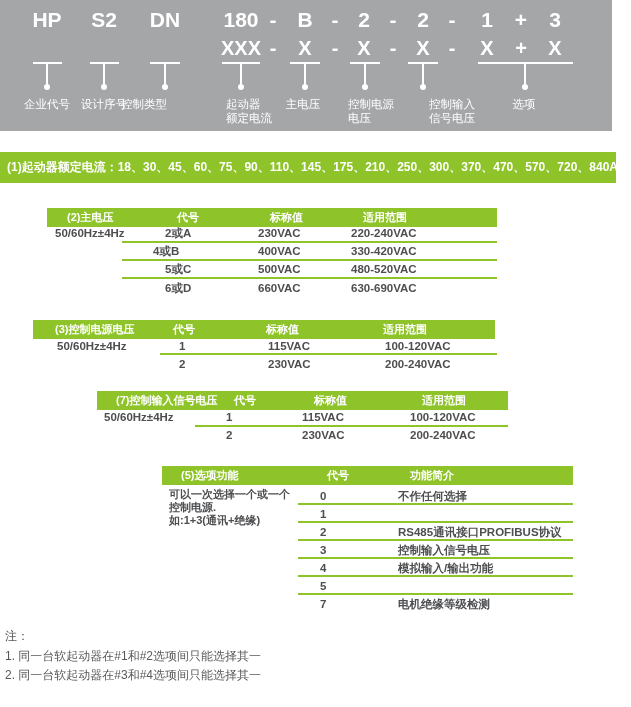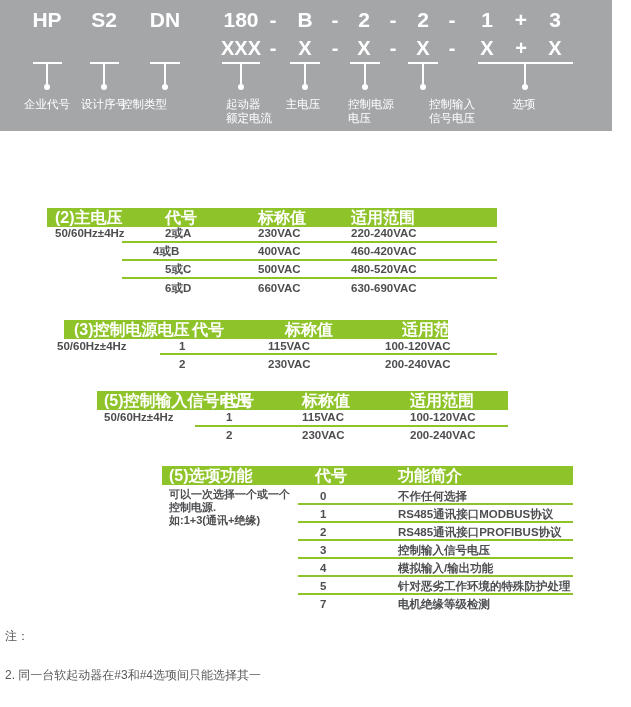--- a/index.html
+++ b/index.html
@@ -15,21 +15,21 @@
   .dot   { position:absolute; top:84px; width:6px; height:6px; border-radius:50%; background:#fff; transform:translateX(-50%); }
   .glabel { position:absolute; top:97px; color:#fff; font-size:11.5px; line-height:14px; white-space:nowrap; }
   .glabel.ctr { transform:translateX(-50%); text-align:center; }
 
   
   .banner { position:absolute; left:0; top:152px; width:616px; height:31px; background:#8ec329; color:#fff;
             font-size:12px; font-weight:bold; line-height:31px; padding-left:7px; box-sizing:border-box; white-space:nowrap; }
 
   
   .thead { position:absolute; height:19px; background:#8ec329; }
-  .th    { position:absolute; top:0; color:#fff; font-size:16px; font-weight:bold; line-height:19px; white-space:nowrap; }
+  .th    { position:absolute; top:0; color:#fff; font-size:11px; font-weight:bold; line-height:19px; white-space:nowrap;margin-left:12px; }
   .cell  { position:absolute; color:#4d4e50; font-size:11.5px; font-weight:bold; line-height:14px; white-space:nowrap; }
   .divider { position:absolute; height:2px; background:#8ec329; }
   .para  { position:absolute; color:#4d4e50; font-size:11px; font-weight:bold; line-height:13px; white-space:nowrap; }
 
   
   .note { position:absolute; color:#57585a; font-size:12px; line-height:15px; white-space:nowrap; }
 </style>
 </head>
 <body>
 
@@ -103,61 +103,62 @@
       <div>控制电源</div>
       <div>电压</div>
     </div>
     <div class="glabel" style="left:429px">
       <div>控制输入</div>
       <div>信号电压</div>
     </div>
     <div class="glabel ctr" style="left:524px">选项</div>
   </div>
 
+  <div class="banner">(1)起动器额定电流：18、30、45、60、75、90、110、145、175、210、250、300、370、470、570、720、840A</div>
 
   <div class="thead" style="left:47px;top:208px;width:450px">
     <span class="th" style="left:8px">(2)主电压</span>
     <span class="th" style="left:118px">代号</span>
     <span class="th" style="left:211px">标称值</span>
     <span class="th" style="left:304px">适用范围</span>
   </div>
   <span class="cell" style="left:55px;top:226px">50/60Hz±4Hz</span>
   <span class="cell" style="left:165px;top:226px">2或A</span>
   <span class="cell" style="left:258px;top:226px">230VAC</span>
   <span class="cell" style="left:351px;top:226px">220-240VAC</span>
   <div class="divider" style="left:122px;top:241px;width:375px"></div>
   <span class="cell" style="left:153px;top:244px">4或B</span>
   <span class="cell" style="left:258px;top:244px">400VAC</span>
-  <span class="cell" style="left:351px;top:244px">460-420VAC</span>
+  <span class="cell" style="left:351px;top:244px">330-420VAC</span>
   <div class="divider" style="left:122px;top:259px;width:375px"></div>
   <span class="cell" style="left:165px;top:262px">5或C</span>
   <span class="cell" style="left:258px;top:262px">500VAC</span>
   <span class="cell" style="left:351px;top:262px">480-520VAC</span>
   <div class="divider" style="left:122px;top:277px;width:375px"></div>
   <span class="cell" style="left:165px;top:281px">6或D</span>
   <span class="cell" style="left:258px;top:281px">660VAC</span>
   <span class="cell" style="left:351px;top:281px">630-690VAC</span>
 
-  <div class="thead" style="left:64px;top:320px;width:384px">
+  <div class="thead" style="left:33px;top:320px;width:462px">
     <span class="th" style="left:10px">(3)控制电源电压</span>
     <span class="th" style="left:128px">代号</span>
     <span class="th" style="left:221px">标称值</span>
     <span class="th" style="left:338px">适用范围</span>
   </div>
   <span class="cell" style="left:57px;top:339px">50/60Hz±4Hz</span>
   <span class="cell" style="left:179px;top:339px">1</span>
   <span class="cell" style="left:268px;top:339px">115VAC</span>
   <span class="cell" style="left:385px;top:339px">100-120VAC</span>
   <div class="divider" style="left:160px;top:353px;width:337px"></div>
   <span class="cell" style="left:179px;top:357px">2</span>
   <span class="cell" style="left:268px;top:357px">230VAC</span>
   <span class="cell" style="left:385px;top:357px">200-240VAC</span>
 
   <div class="thead" style="left:97px;top:391px;width:411px">
-    <span class="th" style="left:7px">(5)控制输入信号电压</span>
+    <span class="th" style="left:7px">(7)控制输入信号电压</span>
     <span class="th" style="left:125px">代号</span>
     <span class="th" style="left:205px">标称值</span>
     <span class="th" style="left:313px">适用范围</span>
   </div>
   <span class="cell" style="left:104px;top:410px">50/60Hz±4Hz</span>
   <span class="cell" style="left:226px;top:410px">1</span>
   <span class="cell" style="left:302px;top:410px">115VAC</span>
   <span class="cell" style="left:410px;top:410px">100-120VAC</span>
   <div class="divider" style="left:195px;top:425px;width:313px"></div>
   <span class="cell" style="left:226px;top:428px">2</span>
@@ -171,33 +172,32 @@
   </div>
   <div class="para" style="left:169px;top:488px">
     <div>可以一次选择一个或一个</div>
     <div>控制电源.</div>
     <div>如:1+3(通讯+绝缘)</div>
   </div>
   <span class="cell" style="left:320px;top:489px">0</span>
   <span class="cell" style="left:398px;top:489px">不作任何选择</span>
   <div class="divider" style="left:298px;top:503px;width:275px"></div>
   <span class="cell" style="left:320px;top:507px">1</span>
-  <span class="cell" style="left:398px;top:507px">RS485通讯接口MODBUS协议</span>
   <div class="divider" style="left:298px;top:521px;width:275px"></div>
   <span class="cell" style="left:320px;top:525px">2</span>
   <span class="cell" style="left:398px;top:525px">RS485通讯接口PROFIBUS协议</span>
   <div class="divider" style="left:298px;top:539px;width:275px"></div>
   <span class="cell" style="left:320px;top:543px">3</span>
   <span class="cell" style="left:398px;top:543px">控制输入信号电压</span>
   <div class="divider" style="left:298px;top:557px;width:275px"></div>
   <span class="cell" style="left:320px;top:561px">4</span>
   <span class="cell" style="left:398px;top:561px">模拟输入/输出功能</span>
   <div class="divider" style="left:298px;top:575px;width:275px"></div>
   <span class="cell" style="left:320px;top:579px">5</span>
-  <span class="cell" style="left:398px;top:579px">针对恶劣工作环境的特殊防护处理</span>
   <div class="divider" style="left:298px;top:593px;width:275px"></div>
   <span class="cell" style="left:320px;top:597px">7</span>
   <span class="cell" style="left:398px;top:597px">电机绝缘等级检测</span>
 
   <div class="note" style="left:5px;top:629px">注：</div>
+  <div class="note" style="left:5px;top:649px">1. 同一台软起动器在#1和#2选项间只能选择其一</div>
   <div class="note" style="left:5px;top:668px">2. 同一台软起动器在#3和#4选项间只能选择其一</div>
 
 </div>
 
 </body></html>

